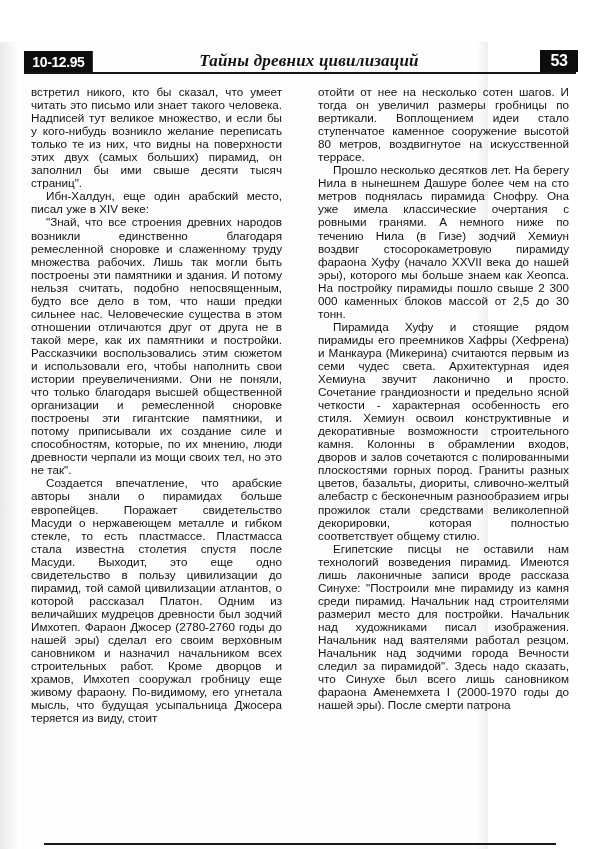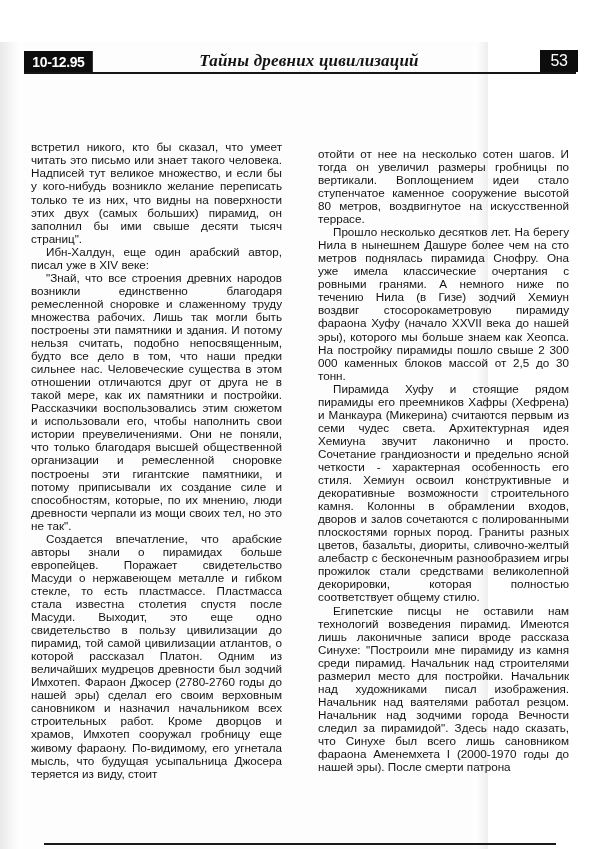--- a/index.html
+++ b/index.html
@@ -80,21 +80,21 @@
     color: #141414;
     letter-spacing: 0.2px;
   }
   .page-badge {
     position: absolute;
     right: 2px;
     top: 0px;
     background: #0d0d0d;
     color: #ffffff;
     font-family: "Liberation Sans", sans-serif;
-    font-weight: normal;
+    font-weight: bold;
     font-size: 16px;
     line-height: 22px;
     height: 22px;
     width: 38px;
     text-align: center;
     letter-spacing: -0.3px;
   }
   .header-rule {
     position: absolute;
     left: 24px;
@@ -106,21 +106,20 @@
 
   
   .columns {
     position: absolute;
     left: 31px;
     top: 43px;
     width: 538px;
     height: 750px;
     display: flex;
     gap: 36px;
-    align-items: center;
   }
   .col {
     width: 258px;
     font-family: "Liberation Sans", sans-serif;
     font-size: 11.7px;
     line-height: 13.05px;
     text-align: justify;
     color: #131313;
     -webkit-font-smoothing: none;
   }
@@ -171,21 +170,21 @@
   <div class="header">
     <div class="issue-badge">10-12.95</div>
     <div class="header-title">Тайны древних цивилизаций</div>
     <div class="page-badge">53</div>
   </div>
   <div class="header-rule"></div>
 
   <div class="columns">
     <div class="col" id="col-left">
         <p class="cont">встретил никого, кто бы сказал, что умеет читать это письмо или знает такого человека. Надписей тут великое множество, и если бы у кого-нибудь возникло желание переписать только те из них, что видны на поверхности этих двух (самых больших) пирамид, он заполнил бы ими свыше десяти тысяч страниц".</p>
-        <p class="indent">Ибн-Халдун, еще один арабский автор, писал уже в XIV веке:</p>
+        <p class="indent">Ибн-Халдун, еще один арабский место, писал уже в XIV веке:</p>
         <p class="indent">"Знай, что все строения древних народов возникли единственно благодаря ремесленной сноровке и слаженному труду множества рабочих. Лишь так могли быть построены эти памятники и здания. И потому нельзя считать, подобно непосвященным, будто все дело в том, что наши предки сильнее нас. Человеческие существа в этом отношении отличаются друг от друга не в такой мере, как их памятники и постройки. Рассказчики воспользовались этим сюжетом и использовали его, чтобы наполнить свои истории преувеличениями. Они не поняли, что только благодаря высшей общественной организации и ремесленной сноровке построены эти гигантские памятники, и потому приписывали их создание силе и способностям, которые, по их мнению, люди древности черпали из мощи своих тел, но это не так".</p>
         <p class="indent">Создается впечатление, что арабские авторы знали о пирамидах больше европейцев. Поражает свидетельство Масуди о нержавеющем металле и гибком стекле, то есть пластмассе. Пластмасса стала известна столетия спустя после Масуди. Выходит, это еще одно свидетельство в пользу цивилизации до пирамид, той самой цивилизации атлантов, о которой рассказал Платон. Одним из величайших мудрецов древности был зодчий Имхотеп. Фараон Джосер (2780-2760 годы до нашей эры) сделал его своим верховным сановником и назначил начальником всех строительных работ. Кроме дворцов и храмов, Имхотеп сооружал гробницу еще живому фараону. По-видимому, его угнетала мысль, что будущая усыпальница Джосера теряется из виду, стоит</p>
       </div>
     <div class="col" id="col-right">
         <p class="cont">отойти от нее на несколько сотен шагов. И тогда он увеличил размеры гробницы по вертикали. Воплощением идеи стало ступенчатое каменное сооружение высотой 80 метров, воздвигнутое на искусственной террасе.</p>
         <p class="indent">Прошло несколько десятков лет. На берегу Нила в нынешнем Дашуре более чем на сто метров поднялась пирамида Снофру. Она уже имела классические очертания с ровными гранями. А немного ниже по течению Нила (в Гизе) зодчий Хемиун воздвиг стосорокаметровую пирамиду фараона Хуфу (начало XXVII века до нашей эры), которого мы больше знаем как Хеопса. На постройку пирамиды пошло свыше 2 300 000 каменных блоков массой от 2,5 до 30 тонн.</p>
         <p class="indent">Пирамида Хуфу и стоящие рядом пирамиды его преемников Хафры (Хефрена) и Манкаура (Микерина) считаются первым из семи чудес света. Архитектурная идея Хемиуна звучит лаконично и просто. Сочетание грандиозности и предельно ясной четкости - характерная особенность его стиля. Хемиун освоил конструктивные и декоративные возможности строительного камня. Колонны в обрамлении входов, дворов и залов сочетаются с полированными плоскостями горных пород. Граниты разных цветов, базальты, диориты, сливочно-желтый алебастр с бесконечным разнообразием игры прожилок стали средствами великолепной декорировки, которая полностью соответствует общему стилю.</p>
         <p class="indent">Египетские писцы не оставили нам технологий возведения пирамид. Имеются лишь лаконичные записи вроде рассказа Синухе: "Построили мне пирамиду из камня среди пирамид. Начальник над строителями размерил место для постройки. Начальник над художниками писал изображения. Начальник над ваятелями работал резцом. Начальник над зодчими города Вечности следил за пирамидой". Здесь надо сказать, что Синухе был всего лишь сановником фараона Аменемхета I (2000-1970 годы до нашей эры). После смерти патрона</p>
       </div>
   </div>

